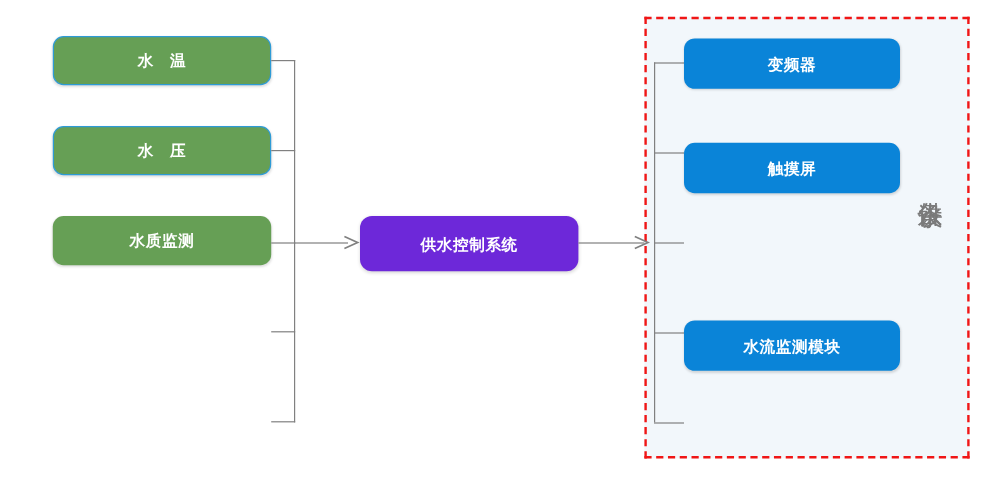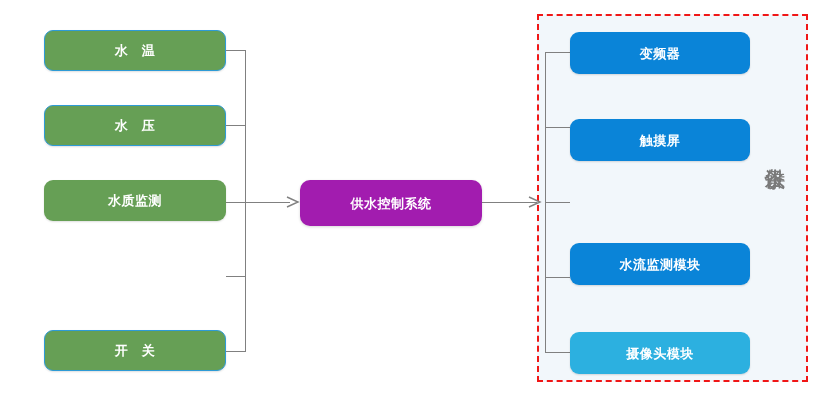--- a/index.html
+++ b/index.html
@@ -30,21 +30,21 @@
   .sensor{
     background:#669f55;
     width:182px;height:41px;
     left:44px;
     box-shadow:0 1px 2px rgba(0,0,0,0.13);
   }
   .sensor.bordered{border:1.6px solid #2e9bd6;}
 
   
   .controller{
-    background:#a21caf;
+    background:#6d28d9;
     width:182px;height:46px;
     left:300px;top:180px;
     border-radius:10px;
     box-shadow:0 1px 3px rgba(0,0,0,0.16);
   }
 
   
   .equip{
     background:#0a84d8;
     width:180px;height:42px;
@@ -96,23 +96,20 @@
 
   <div class="node sensor bordered" style="top:30px">
     <span>水　温</span>
   </div>
   <div class="node sensor" style="top:180px">
     <span>水质监测</span>
   </div>
   <div class="node sensor bordered" style="top:105px">
     <span>水　压</span>
   </div>
-  <div class="node sensor bordered" style="top:330px">
-    <span>开　关</span>
-  </div>
 
   <div class="ln h" style="left:226px;top:50px;width:20px"></div>
   <div class="ln h" style="left:226px;top:125px;width:20px"></div>
   <div class="ln h" style="left:226px;top:202px;width:20px"></div>
   <div class="ln h" style="left:226px;top:276px;width:20px"></div>
   <div class="ln h" style="left:226px;top:351px;width:20px"></div>
 
   <div class="ln v" style="left:245px;top:50px;height:302px"></div>
 
   <div class="ln h" style="left:245px;top:202px;width:45px"></div>
@@ -135,20 +132,17 @@
   <div class="ln h" style="left:545px;top:202px;width:25px"></div>
   <div class="ln h" style="left:545px;top:277px;width:25px"></div>
   <div class="ln h" style="left:545px;top:352px;width:25px"></div>
 
   <div class="node equip" style="top:32px">
     <span>变频器</span>
   </div>
   <div class="node equip" style="top:119px">
     <span>触摸屏</span>
   </div>
-  <div class="node equip" style="top:243px">
+  <div class="node equip" style="top:267px">
     <span>水流监测模块</span>
-  </div>
-  <div class="node equip cyan" style="top:332px">
-    <span>摄像头模块</span>
   </div>
 
 </div>
 
 </body></html>

